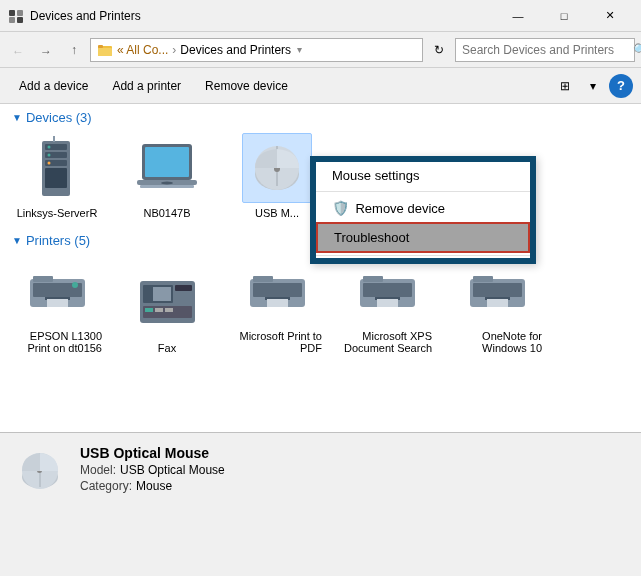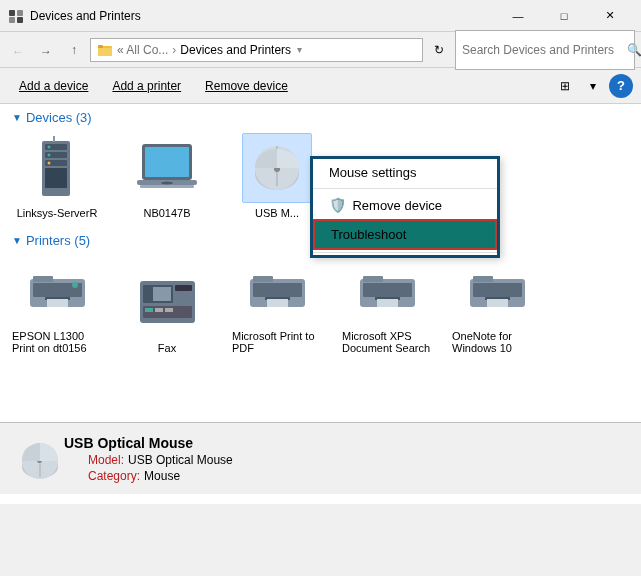--- a/index.html
+++ b/index.html
@@ -60,27 +60,27 @@
       gap: 4px;
     }
     .address-arrow { color: #888; font-size: 10px; cursor: pointer; padding: 0 2px; }
     .refresh-btn {
       width: 24px; height: 24px;
       border: none; background: transparent;
       cursor: pointer; font-size: 12px;
       display: flex; align-items: center; justify-content: center;
     }
     .search-box {
-      width: 180px; height: 40px;
+      width: 180px; height: 24px;
       border: 1px solid #b0b0b0;
       background: white;
       display: flex;
       align-items: center;
       padding: 0 6px;
-      gap: 10px;
+      gap: 16px;
     }
     .search-input {
       border: none; outline: none;
       font-size: 12px; flex: 1;
       color: #888;
       background: transparent;
     }
     .search-icon { color: #888; font-size: 12px; }
 
     
@@ -94,21 +94,20 @@
       border-bottom: 1px solid #d0d0d0;
     }
     .toolbar-btn {
       height: 28px;
       padding: 0 10px;
       background: transparent;
       border: 1px solid transparent;
       cursor: pointer;
       font-size: 12px;
       border-radius: 2px;
-      text-decoration: underline;
     }
     .toolbar-right { margin-left: auto; display: flex; align-items: center; gap: 4px; }
     .view-btn {
       width: 24px; height: 24px;
       background: transparent;
       border: 1px solid transparent;
       cursor: pointer;
       display: flex; align-items: center; justify-content: center;
       font-size: 12px;
     }
@@ -161,72 +160,73 @@
       width: 70px; height: 70px;
       display: flex; align-items: center; justify-content: center;
       border-radius: 2px;
     }
     .device-icon.selected {
       background: #cce4ff;
       border: 1px solid #99c8ff;
     }
     .device-label {
       font-size: 11px;
-      text-align: left;
+      text-align: right;
       margin-top: 4px;
       color: #000;
     }
 
     
     .context-menu {
       position: absolute;
       top: 52px;
       left: 310px;
-      width: 190px;
+      width: 226px;
       background: white;
-      border: 3px solid #0c4a6e;
+      border: 6px solid #0c4a6e;
       box-shadow: 2px 2px 8px rgba(0,0,0,0.2);
       z-index: 100;
       font-size: 13px;
     }
     .menu-item {
       padding: 6px 16px;
       cursor: pointer;
       display: flex;
       align-items: center;
       gap: 6px;
     }
     .menu-item.highlighted {
-      background: #0f766e;
+      background: #a3a3a3;
       border: 2px solid #c0392b;
     }
     .menu-item.bold { font-weight: 600; }
     .menu-sep { height: 1px; background: #e0e0e0; margin: 2px 0; }
     .shield-icon { font-size: 14px; }
 
     
     .statusbar {
       position: absolute;
-      bottom: 10px;
+      bottom: 0;
       left: 0; right: 0;
       height: 72px;
       background: #f0f0f0;
       border-top: 1px solid #c0c0c0;
       display: flex;
       align-items: center;
       padding: 0 16px;
+      gap: 16px;
     }
     .status-device-icon {
       width: 48px; height: 48px;
       display: flex; align-items: center; justify-content: center;
     }
     .status-info { display: flex; flex-direction: column; gap: 2px; font-size: 12px; }
     .status-name { font-weight: 700; font-size: 14px; }
     .status-row { display: flex; gap: 4px; }
-    .status-label { color: #b91c1c; margin-left: 24px; }
+    .status-label { color: #404040; }
     .status-value { color: #000; }
 
     
     svg { display: block; }
   </style>
 </head>
 <body>
 
 <div class="titlebar">
   <span class="titlebar-icon">
@@ -254,21 +254,21 @@
   </button>
   <button class="nav-btn">
     <span>↑</span>
   </button>
   <div class="address-box">
     <svg width="16" height="16" viewBox="0 0 16 16">
       <rect x="1" y="4" width="14" height="10" rx="1" fill="#f0c040"></rect>
       <rect x="1" y="6" width="14" height="8" rx="1" fill="#f5d060"></rect>
       <rect x="1" y="3" width="5" height="3" rx="1" fill="#e0a030"></rect>
     </svg>
-    <span style="color:#737373;">« All Co...</span>
+    <span style="color:#a16207;">« All Co...</span>
     <span style="color:#888;"> › </span>
     <span>Devices and Printers</span>
     <span class="address-arrow">▾</span>
   </div>
   <button class="refresh-btn">
     <span>↻</span>
   </button>
   <div class="search-box">
     <input class="search-input" type="text" placeholder="Search Devices and Printers" style="">
     <span class="search-icon">🔍</span>

